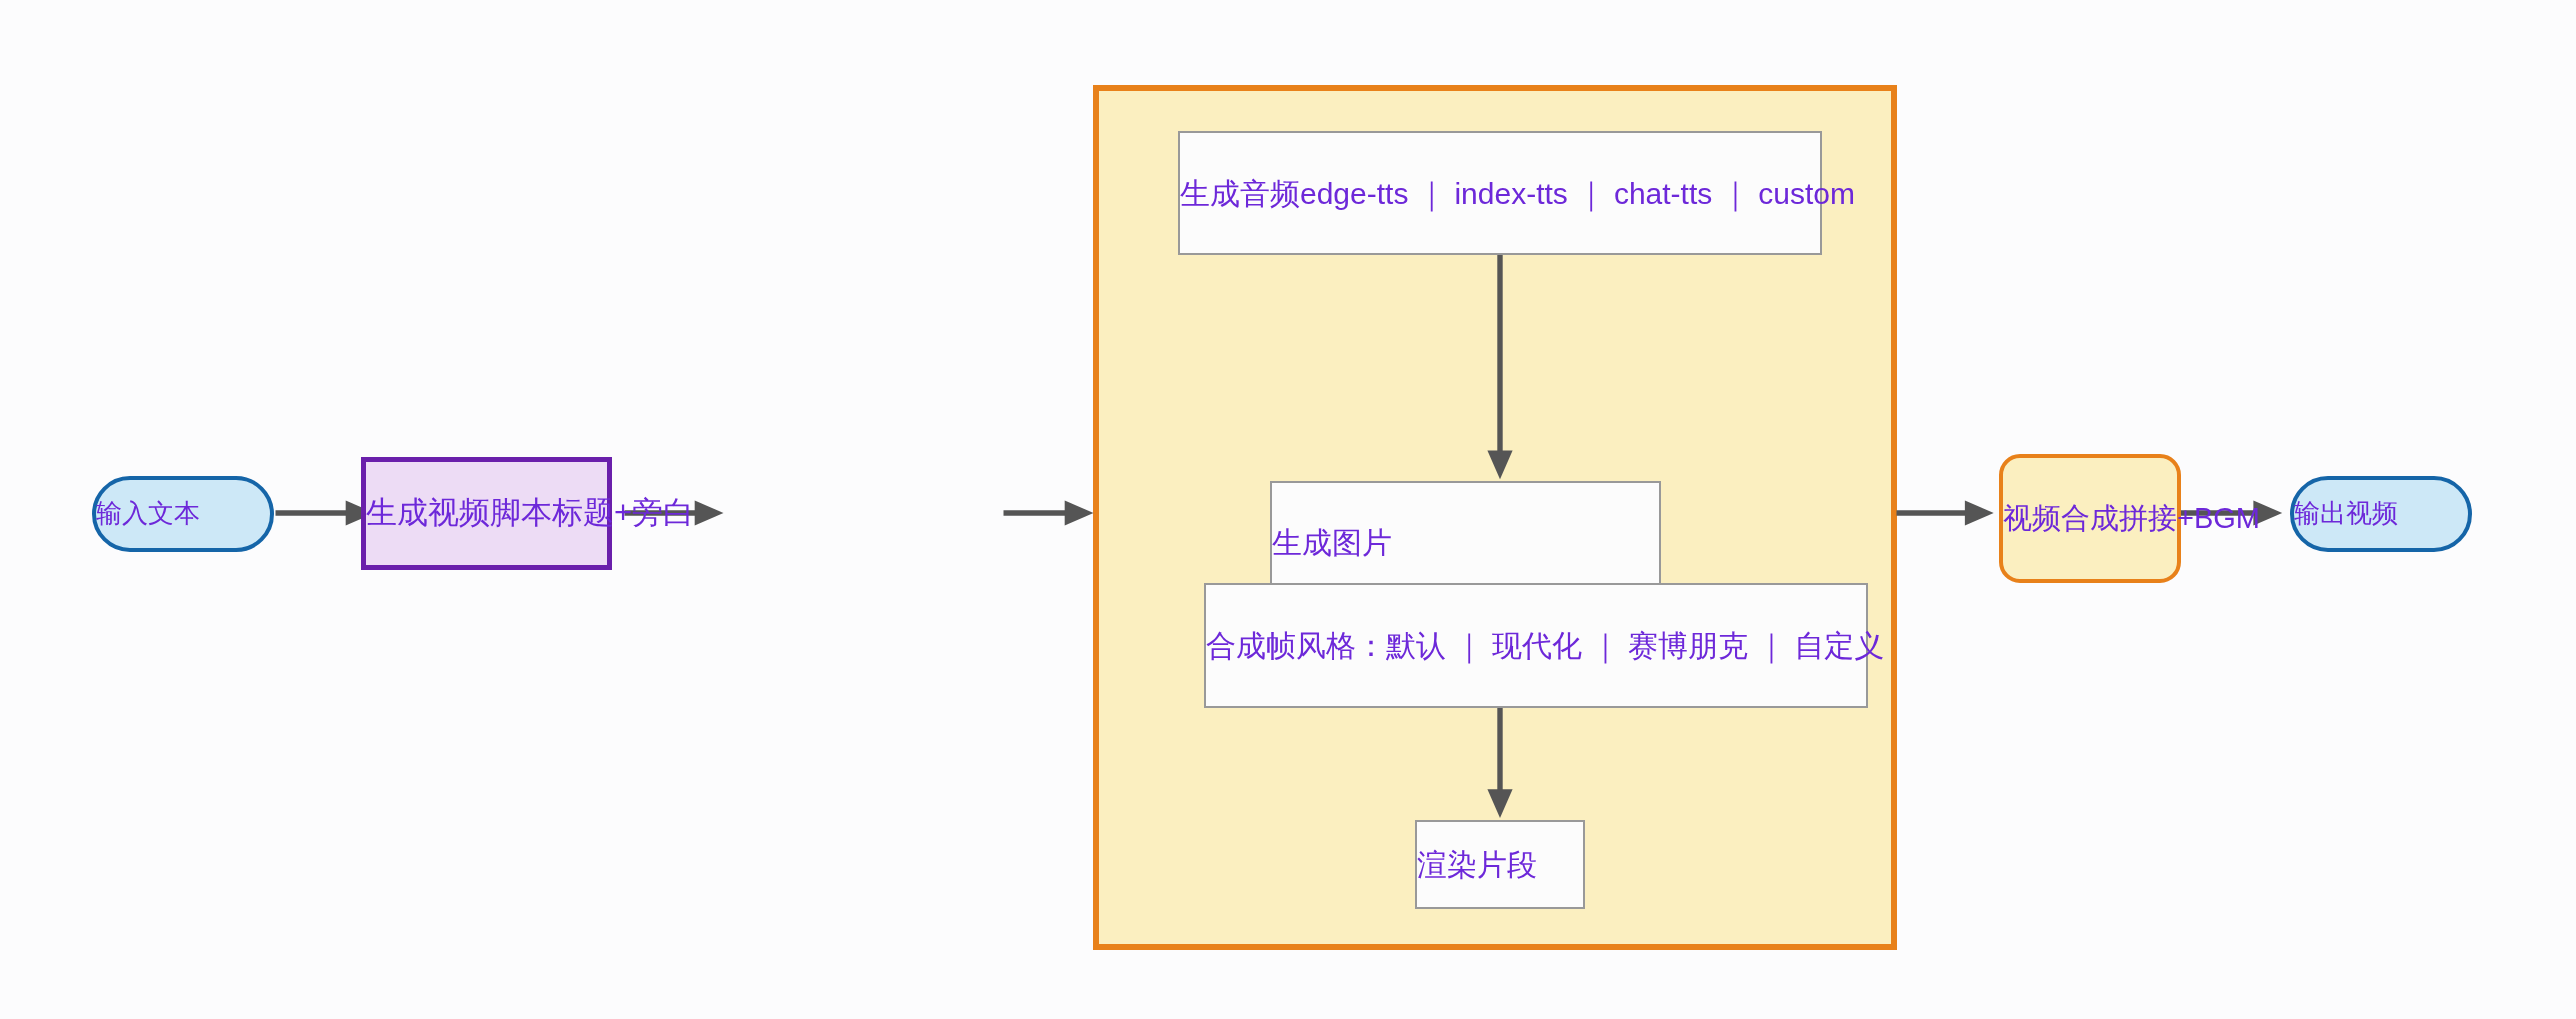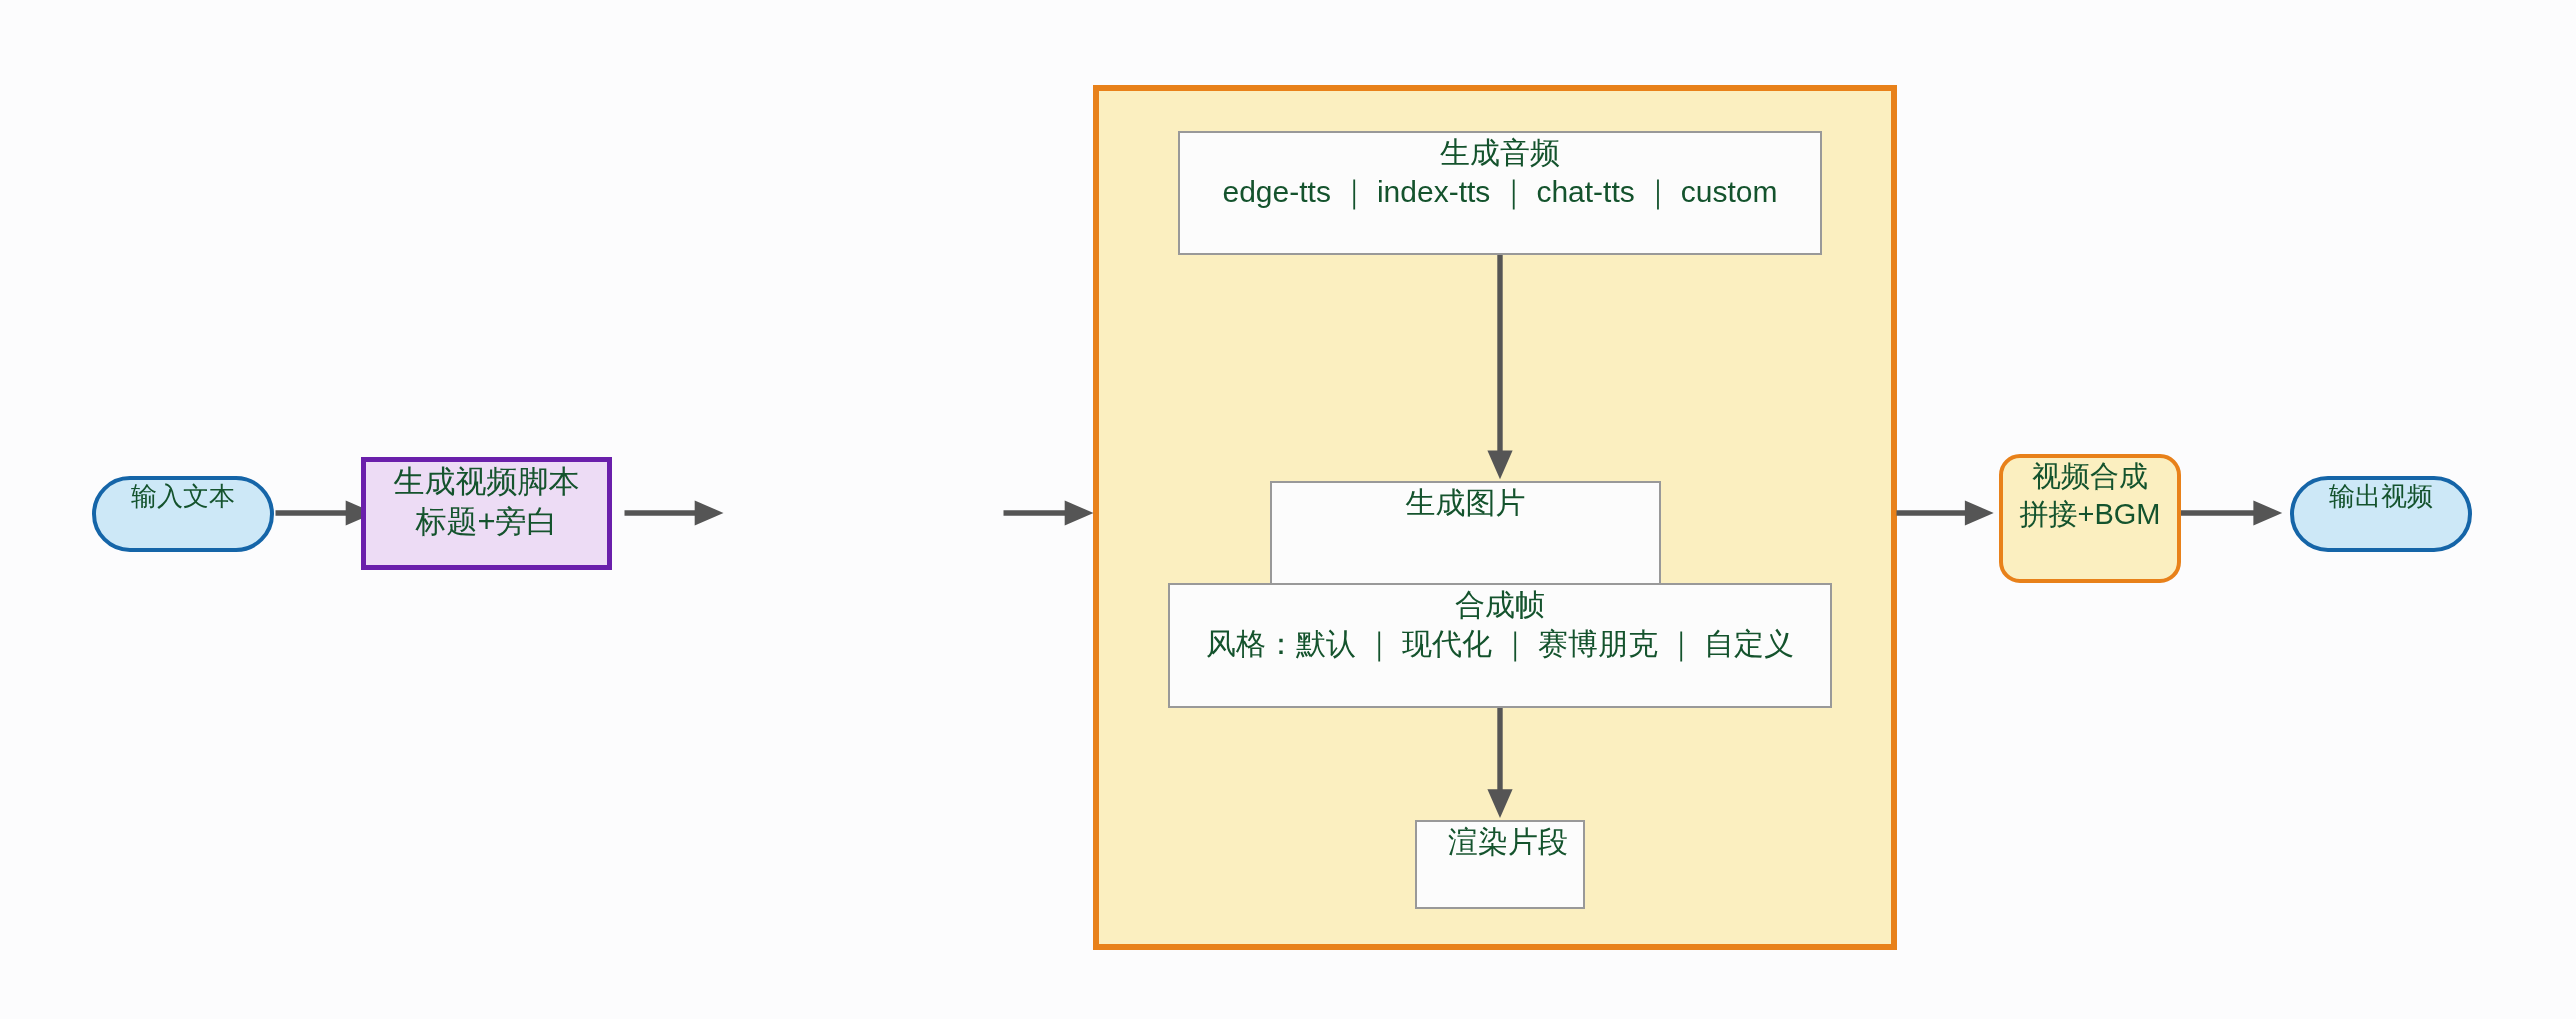--- a/index.html
+++ b/index.html
@@ -14,25 +14,25 @@
     position: relative;
     width: 2576px;
     height: 1020px;
     background: #fcfcfd;
     overflow: hidden;
   }
   .node {
     position: absolute;
     box-sizing: border-box;
     display: flex;
-    flex-direction: column;
+    flex-direction: row;
     align-items: center;
     justify-content: flex-start;
     text-align: center;
-    color: #14532d;
+    color: #6d28d9;
     line-height: 1.30;
     z-index: 3;
   }
   .node .ln { display: block; white-space: nowrap; }
 
   
   .stadium {
     background: #cde8f7;
     border: 4.5px solid #1565a8;
     border-radius: 908px;
@@ -141,26 +141,26 @@
 
   <div class="node plain-box" style="left:1178px; top:131px; width:644px; height:124px;">
     <span class="ln">生成音频</span>
     <span class="ln">edge-tts ｜ index-tts ｜ chat-tts ｜ custom</span>
   </div>
 
   <div class="node plain-box" style="left:1270px; top:481px; width:391px; height:123px;">
     <span class="ln">生成图片</span>
   </div>
 
-  <div class="node plain-box" style="left:1168px; top:583px; width:664px; height:125px;">
+  <div class="node plain-box" style="left:1204px; top:583px; width:664px; height:125px;">
     <span class="ln">合成帧</span>
     <span class="ln">风格：默认 ｜ 现代化 ｜ 赛博朋克 ｜ 自定义</span>
   </div>
 
-  <div class="node plain-box" style="left:1415px; top:820px; width:170px; height:89px;padding-left:16px;">
+  <div class="node plain-box" style="left:1415px; top:820px; width:170px; height:89px;">
     <span class="ln">渲染片段</span>
   </div>
 
   <div class="node orange-box" style="left:1999px; top:454px; width:182px; height:129px;border-radius:21px;">
     <span class="ln">视频合成</span>
     <span class="ln">拼接+BGM</span>
   </div>
 
   <div class="node stadium" style="left:2290px; top:476px; width:182px; height:76px;">
     <span class="ln">输出视频</span>

